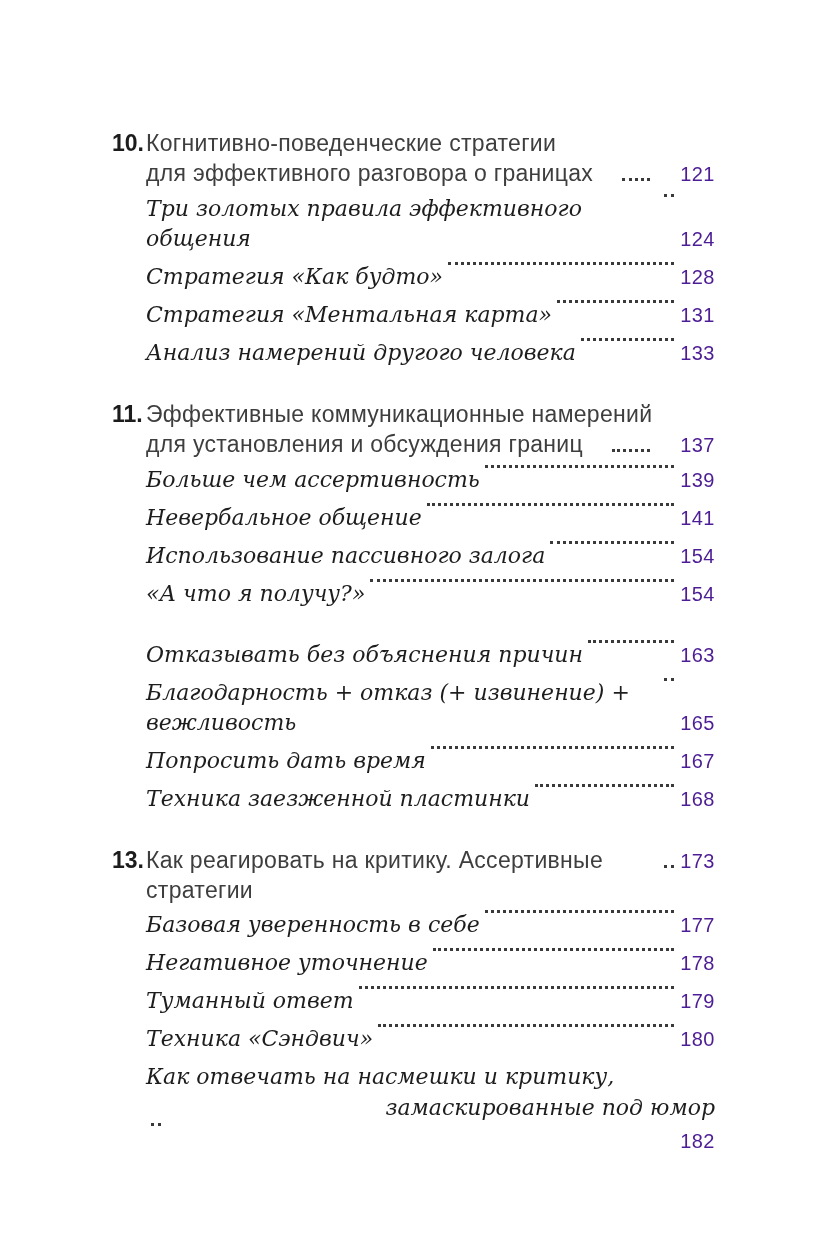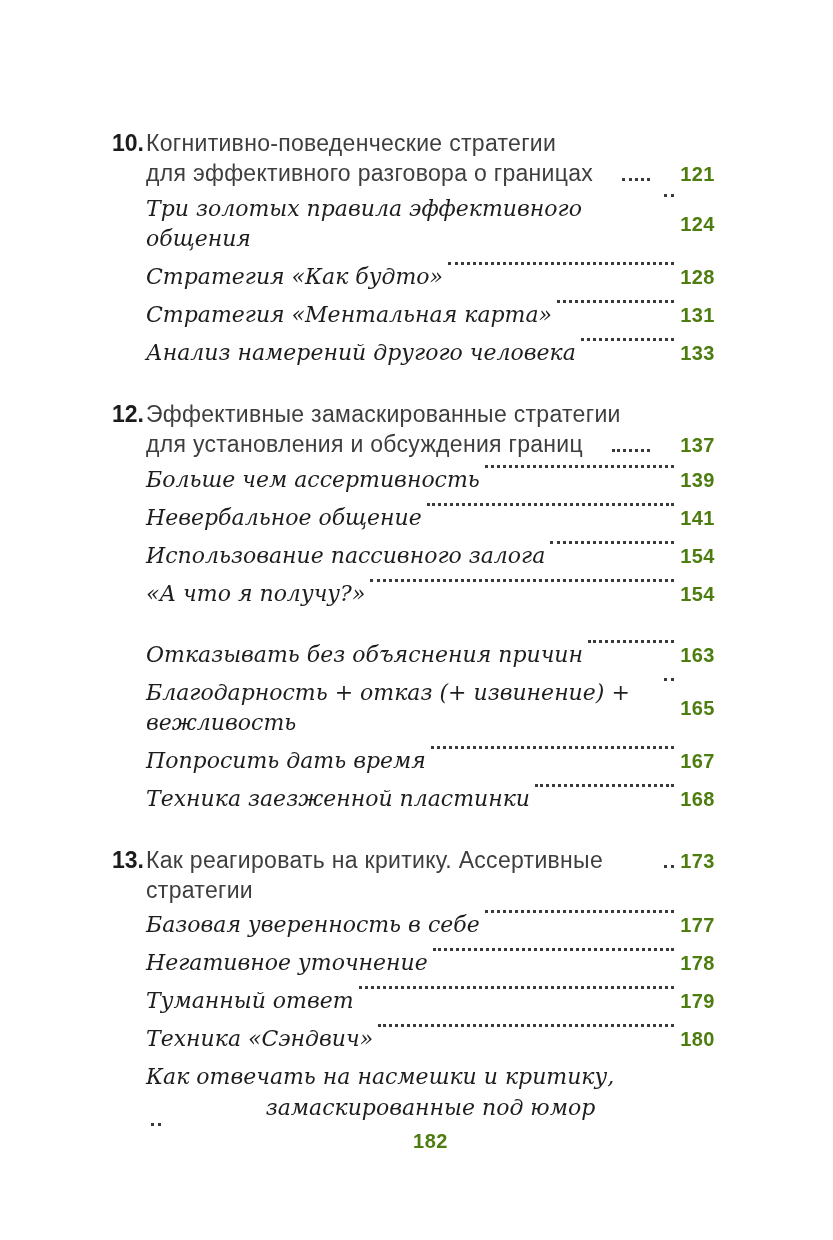--- a/index.html
+++ b/index.html
@@ -39,21 +39,21 @@
     width: 34px;
     font-weight: 700;
     color: #1c1c1c;
     letter-spacing: 0;
   }
   .chap-row.cont { margin-left: 34px; gap: 24px; }
 
   
   .item {
     display: flex;
-    align-items: center;
+    align-items: flex-end;
     margin-left: 34px;
     margin-top: 8px;
     font-family: "DejaVu Serif", "Liberation Serif", serif;
     font-style: italic;
     font-size: 22px;
     line-height: 30px;
     color: #1d1d1d;
   }
   .item.first { margin-top: 5px; }
   .item.cont-line { margin-top: 1px; flex-direction: column; }
@@ -66,24 +66,24 @@
     height: 0;
     border-bottom: 3px dotted #3a3a3a;
     margin: 0 6px 0 5px;
   }
 
   
   .pnum {
     flex: none;
     font-family: "Liberation Sans", sans-serif;
     font-style: normal;
-    font-weight: 700;
+    font-weight: 400;
     font-size: 20px;
     letter-spacing: 0.5px;
-    color: #4d7c0f;
+    color: #4c1d95;
   }
 </style>
 </head>
 <body>
 
 <div class="page">
   <div class="content">
 
     <div class="section">
       <div class="chap-row">
@@ -112,22 +112,22 @@
       </div>
       <div class="item">
         <span>Анализ намерений другого человека</span>
         <span class="leader"></span>
         <span class="pnum">133</span>
       </div>
     </div>
 
     <div class="section">
       <div class="chap-row">
-        <span class="num">12.</span>
-        <span>Эффективные замаскированные стратегии</span>
+        <span class="num">11.</span>
+        <span>Эффективные коммуникационные намерений</span>
       </div>
       <div class="chap-row cont">
         <span>для установления и обсуждения границ</span>
         <span class="leader"></span>
         <span class="pnum">137</span>
       </div>
       <div class="item first">
         <span>Больше чем ассертивность</span>
         <span class="leader"></span>
         <span class="pnum">139</span>

